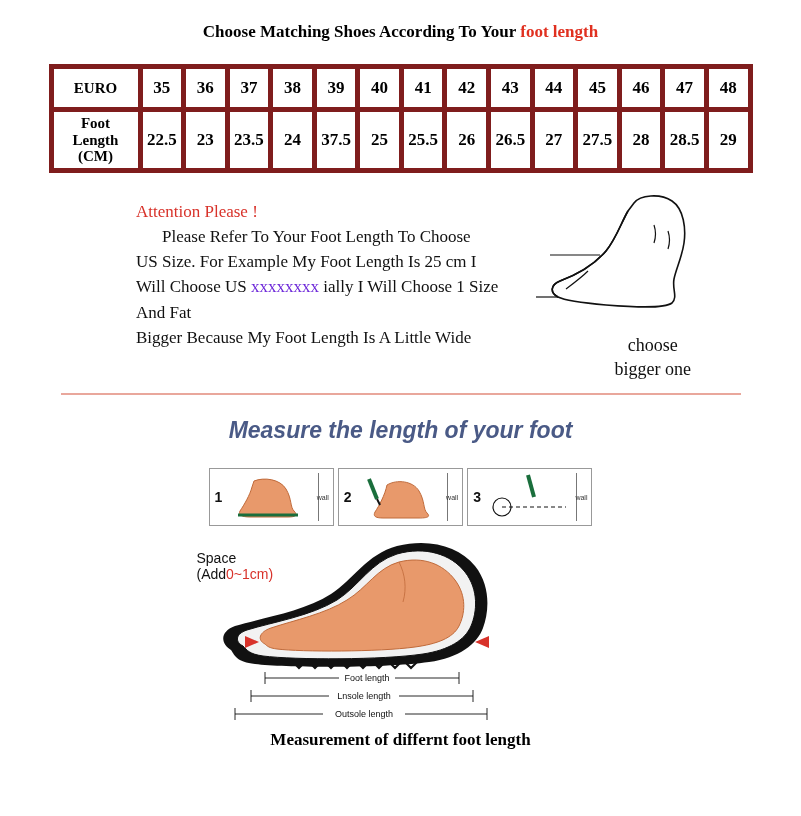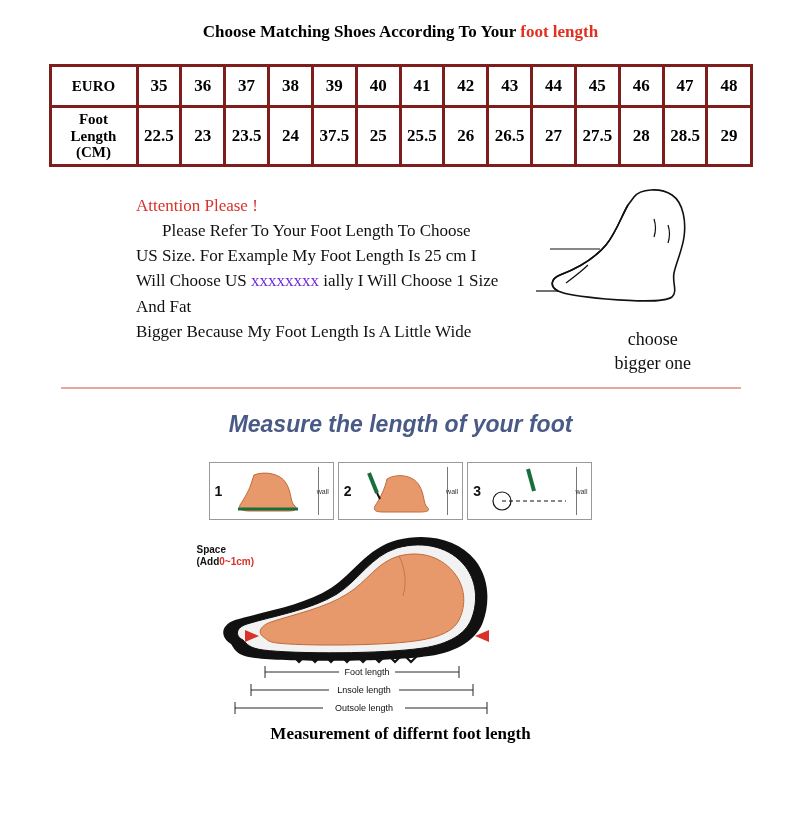--- a/index.html
+++ b/index.html
@@ -43,21 +43,21 @@
   .table-wrap {
     margin: 22px auto 0 auto;
     width: 704px;
   }
   table.size-table {
     border-collapse: collapse;
     width: 100%;
     table-layout: fixed;
   }
   table.size-table td, table.size-table th {
-    border: 3px solid #7f1d1d;
+    border: 5px solid #7f1d1d;
     text-align: center;
     vertical-align: middle;
     font-family: "Liberation Serif", serif;
     font-size: 17px;
     font-weight: bold;
     padding: 0;
     height: 38px;
   }
   table.size-table td.label-cell {
     width: 84px;
@@ -182,22 +182,22 @@
     margin: 6px auto 0 auto;
     width: 420px;
     height: 190px;
     position: relative;
   }
   .space-label {
     position: absolute;
     left: 6px;
     top: 18px;
     font-family: "Liberation Sans", sans-serif;
-    font-size: 10px;
-    font-weight: bold;
+    font-size: 14px;
+    font-weight: normal;
     line-height: 1.15;
     color: #111;
   }
   .space-label .add {
     color: #d8322a;
   }
   .caption {
     text-align: center;
     font-family: "Liberation Serif", serif;
     font-weight: bold;

